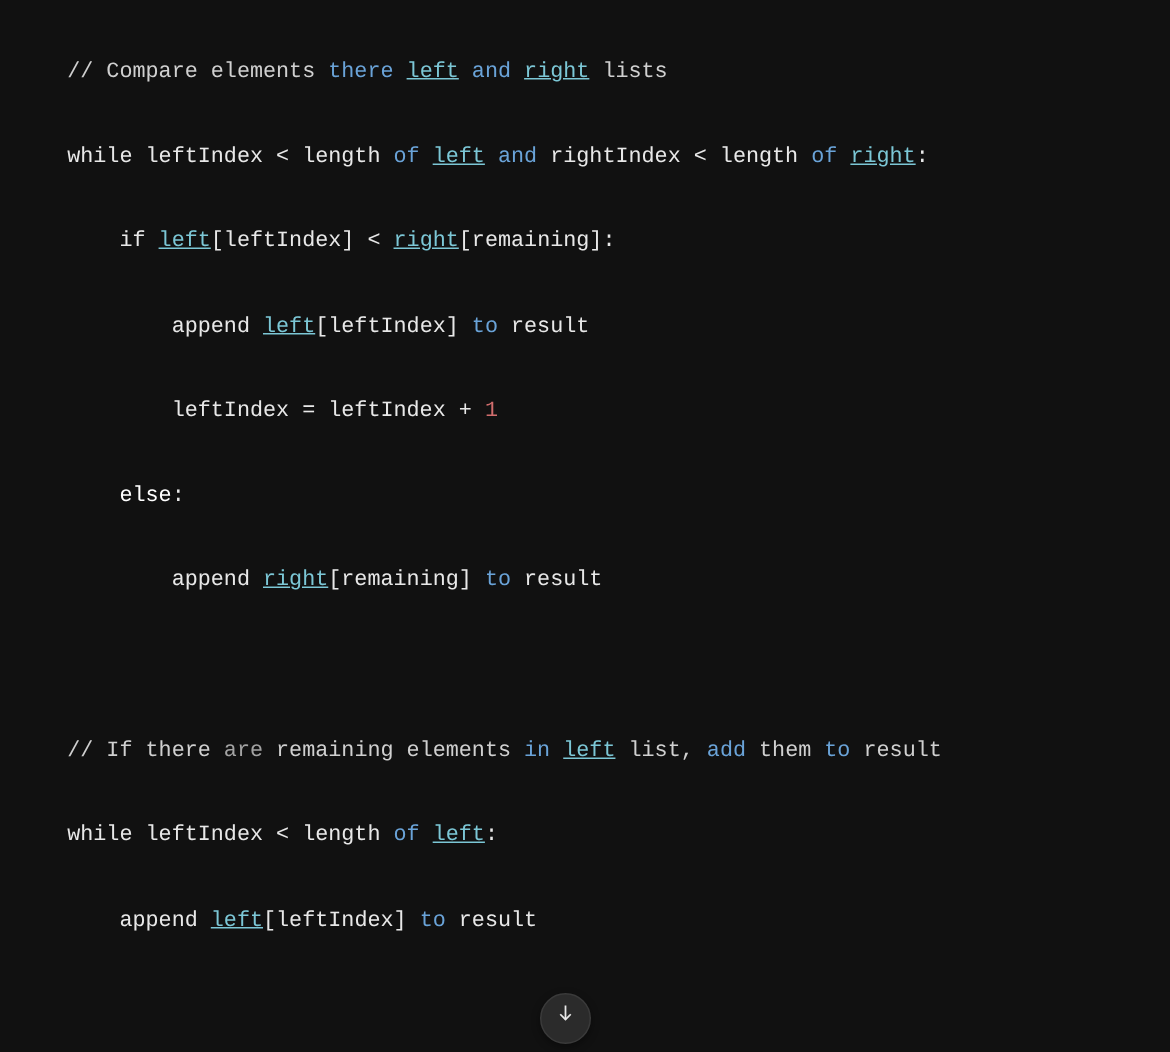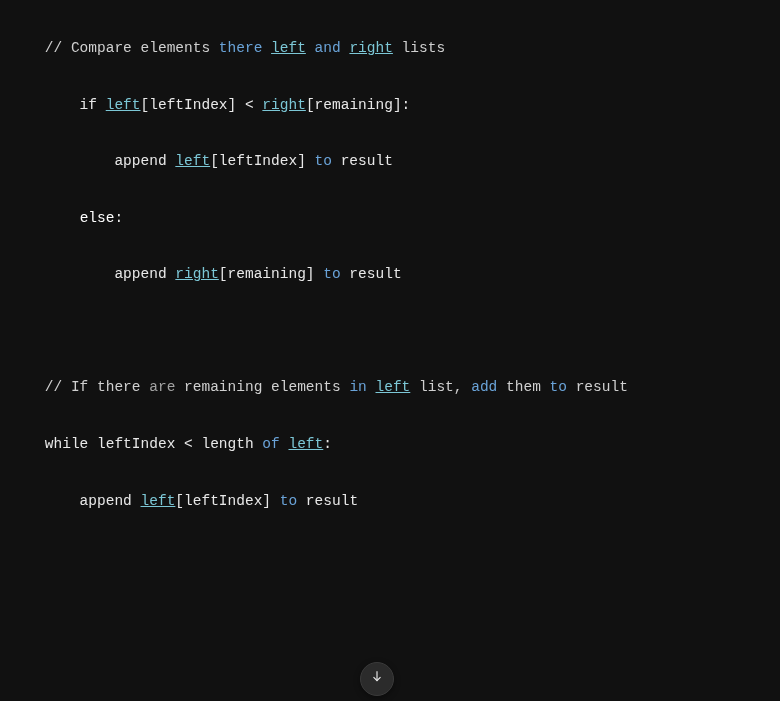--- a/index.html
+++ b/index.html
@@ -49,22 +49,24 @@
     stroke: #e8e8e8;
     stroke-width: 2;
     fill: none;
   }
 </style>
 </head>
 <body>
 
 <div class="code-area">
 <div><span class="tok-comment">    // Compare elements </span><span class="tok-kw-blue">there</span><span class="tok-comment"> </span><span class="tok-ident-cyan">left</span><span class="tok-comment"> </span><span class="tok-kw-blue">and</span><span class="tok-comment"> </span><span class="tok-ident-cyan">right</span><span class="tok-comment"> lists</span></div>
+<div><span class="tok-white">    while leftIndex &lt; length </span><span class="tok-kw-blue">of</span><span> </span><span class="tok-ident-cyan">left</span><span> </span><span class="tok-kw-blue">and</span><span class="tok-white"> rightIndex &lt; length </span><span class="tok-kw-blue">of</span><span> </span><span class="tok-ident-cyan">right</span><span class="tok-white">:</span></div>
 <div><span class="tok-white">        if </span><span class="tok-ident-cyan">left</span><span class="tok-white">[leftIndex] &lt; </span><span class="tok-ident-cyan">right</span><span class="tok-white">[remaining]:</span></div>
 <div><span class="tok-white">            append </span><span class="tok-ident-cyan">left</span><span class="tok-white">[leftIndex] </span><span class="tok-kw-blue">to</span><span class="tok-white"> result</span></div>
+<div><span class="tok-white">            leftIndex = leftIndex + </span><span class="tok-num">1</span></div>
 <div><span>        </span><span class="tok-else">else</span><span class="tok-white">:</span></div>
 <div><span class="tok-white">            append </span><span class="tok-ident-cyan">right</span><span class="tok-white">[remaining] </span><span class="tok-kw-blue">to</span><span class="tok-white"> result</span></div>
 <span class="blank"></span>
 <div><span class="tok-comment">    // If there </span><span class="tok-kw-teal">are</span><span class="tok-comment"> remaining elements </span><span class="tok-kw-blue">in</span><span> </span><span class="tok-ident-cyan">left</span><span class="tok-comment"> list, </span><span class="tok-kw-blue">add</span><span class="tok-comment"> them </span><span class="tok-kw-blue">to</span><span class="tok-comment"> result</span></div>
 <div><span class="tok-white">    while leftIndex &lt; length </span><span class="tok-kw-blue">of</span><span> </span><span class="tok-ident-cyan">left</span><span class="tok-white">:</span></div>
 <div><span class="tok-white">        append </span><span class="tok-ident-cyan">left</span><span class="tok-white">[leftIndex] </span><span class="tok-kw-blue">to</span><span class="tok-white"> result</span></div>
 
 
 
 

